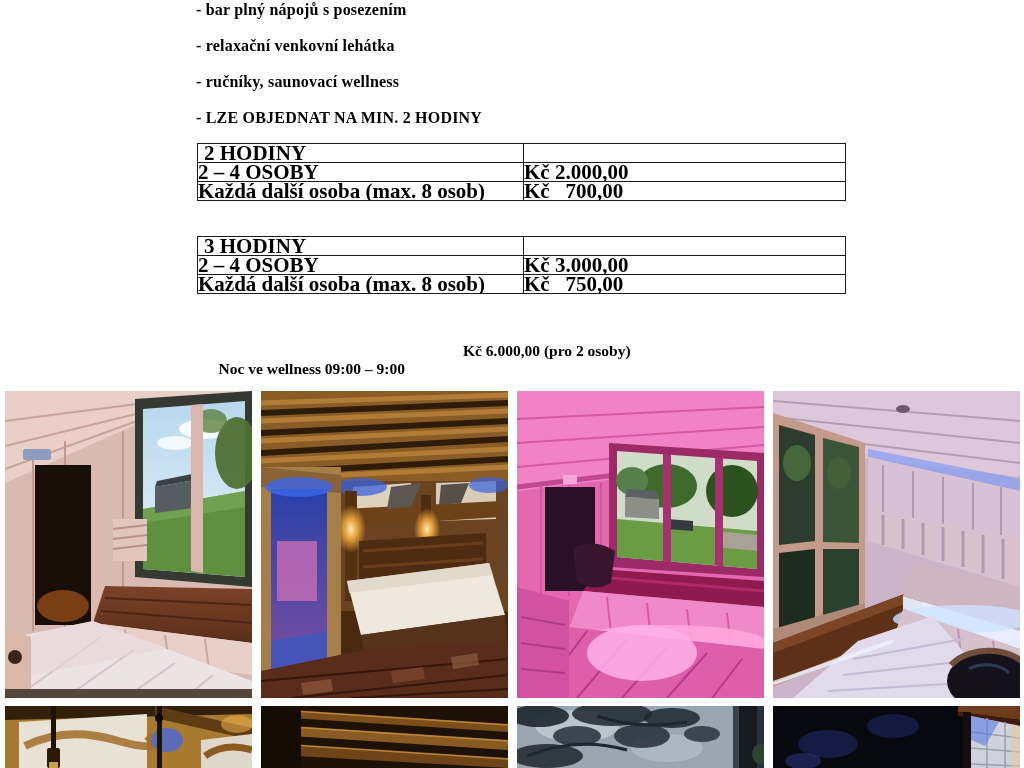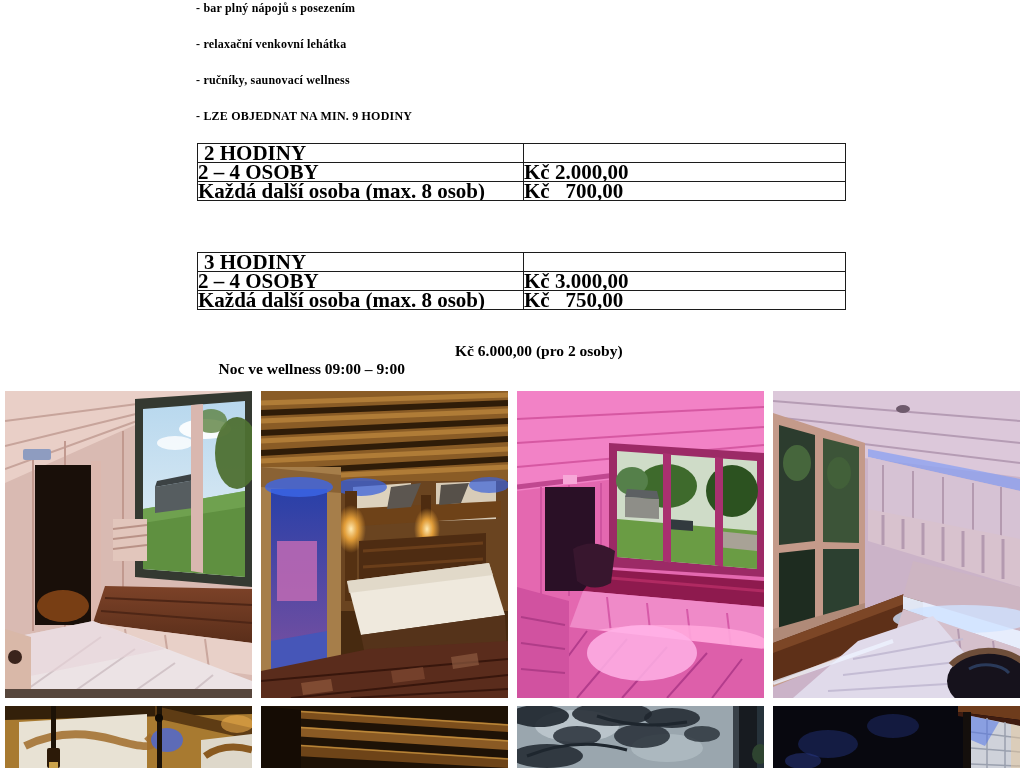--- a/index.html
+++ b/index.html
@@ -1,46 +1,46 @@
 <!DOCTYPE html>
 <html><head>
 <meta charset="utf-8">
 <style>
   html,body { margin:0; padding:0; background:#fff; }
   .page {
     position:relative; width:1024px; height:768px; background:#ffffff;
     font-family:"Liberation Serif", serif; font-weight:700; color:#000;
     overflow:hidden;
   }
-  .bullet { position:absolute; left:196px; margin:0; font-size:12px; letter-spacing:.2px; white-space:pre; }
+  .bullet { position:absolute; left:196px; margin:0; font-size:16px; letter-spacing:.2px; white-space:pre; }
   .b0 { top:1px; } .b1 { top:37px; } .b2 { top:73px; } .b3 { top:109px; }
 
   .price-table { position:absolute; left:197px; width:648px; border-collapse:collapse; table-layout:fixed; font-size:21px; }
-  .t1 { top:143px; } .t2 { top:252px; }
+  .t1 { top:143px; } .t2 { top:236px; }
   .price-table td { border:1.6px solid #1c1c1c; height:18px; line-height:18px; padding:0; text-align:left; white-space:pre; overflow:hidden; }
   .price-table td.hdr { text-align:left; padding-left:6px; }
 
   .night { position:absolute; top:342px; left:203px; font-size:15.5px; white-space:pre; margin:0; }
-  .night-price { position:absolute; left:252px; top:0; white-space:pre;text-align:right; }
+  .night-price { position:absolute; left:260px; top:0; white-space:pre;text-align:right; }
 
   .ph { position:absolute; width:247px; margin:0; overflow:hidden; background:#e8e8e8; }
   .r1 { top:391px; height:307px; }
   .r2 { top:706px; height:62px; }
   .c1 { left:5px; } .c2 { left:261px; } .c3 { left:517px; } .c4 { left:773px; }
   .ph svg { display:block; width:100%; height:100%; }
 </style>
 </head>
 <body>
 
 <div class="page">
 
   <p class="bullet b0">- bar plný nápojů s posezením</p>
   <p class="bullet b1">- relaxační venkovní lehátka</p>
   <p class="bullet b2">- ručníky, saunovací wellness</p>
-  <p class="bullet b3">- LZE OBJEDNAT NA MIN. 9 HODINY</p>
+  <p class="bullet b3">- LZE OBJEDNAT NA MIN. 2 HODINY</p>
 
   <table class="price-table t1">
     <colgroup>
         <col style="width:326px">
         <col style="width:322px">
       </colgroup>
     <tbody>
         <tr>
       <td class="hdr">2 HODINY</td>
       <td></td>

